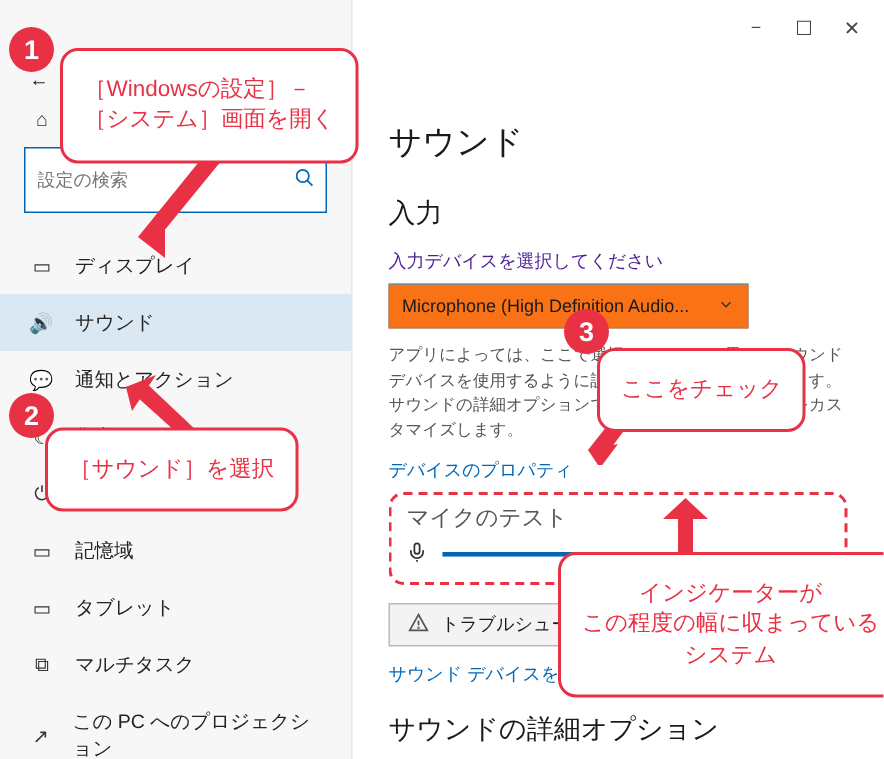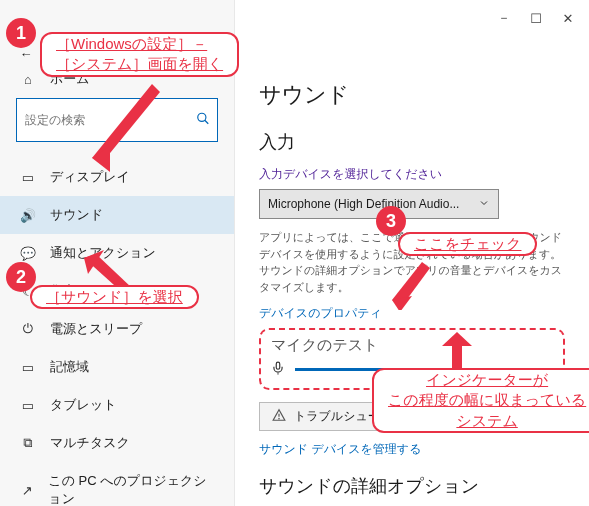--- a/index.html
+++ b/index.html
@@ -120,21 +120,21 @@
   }
   .dropdown {
     width: 240px;
     height: 30px;
     border: 1px solid #888;
     display: flex;
     align-items: center;
     padding: 0 8px;
     justify-content: space-between;
     font-size: 12px;
-    background: #e5e5e5;
+    background: #f97316;
     cursor: pointer;
   }
   .dropdown .chev { color:#333; }
   .desc {
     font-size: 11px;
     color: #555;
     margin: 10px 0;
     line-height: 1.5;
   }
   .link {
@@ -190,27 +190,26 @@
     width:30px;height:30px;border-radius:50%;
     background:#e93145;color:#fff;
     display:flex;align-items:center;justify-content:center;
     font-weight:bold;font-size:18px;z-index:20;
   }
   .callout {
     position:absolute;
     background:#fff;
     border:2px solid #e93145;
     border-radius:12px;
-    padding:0 14px;
+    padding:16px 14px;
     font-size:15px;
     color:#e93145;
     line-height:1.35;
     z-index:15;
     white-space:nowrap;
-    text-decoration:underline;
   }
   .arrow {
     position:absolute;
     z-index:12;
   }
   .arrow svg { display:block; }
 </style>
 </head>
 <body>
 

